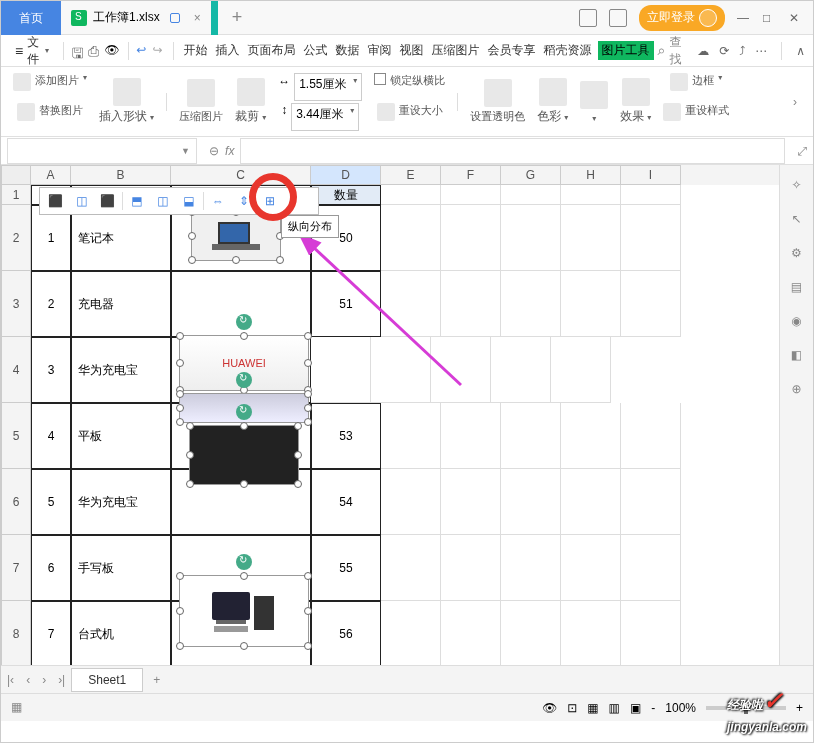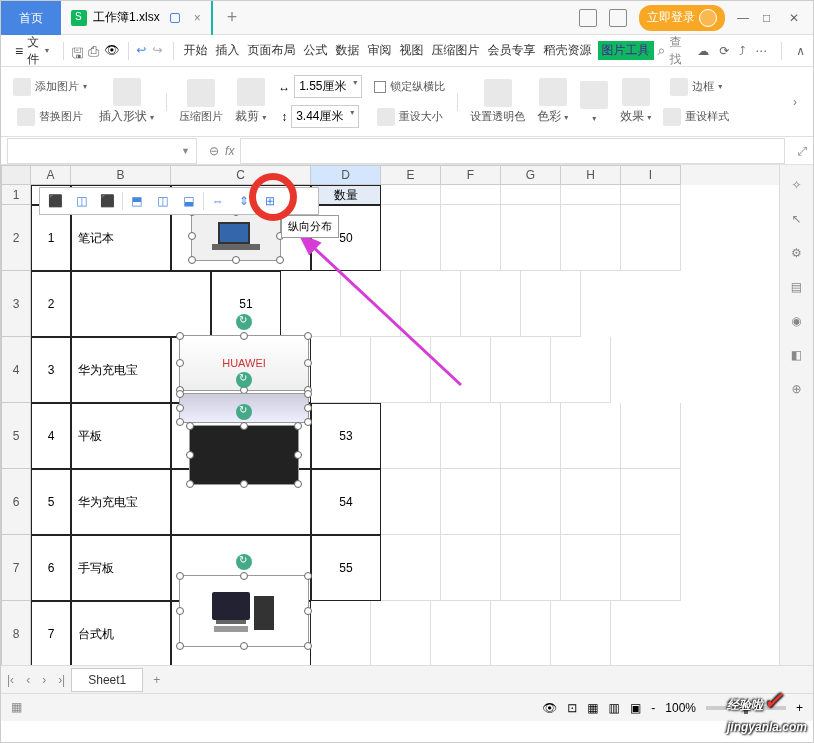--- a/index.html
+++ b/index.html
@@ -1,19 +1,19 @@
 <!DOCTYPE html>
 <html><head>
 <meta charset="utf-8">
 <style>
 *{box-sizing:border-box;margin:0;padding:0;font-family:"Microsoft YaHei",sans-serif;font-size:12px;}
 body{background:#fff;width:814px;height:743px;position:relative;overflow:hidden;border:1px solid #ccc;}
 .titlebar{height:34px;display:flex;align-items:center;background:#f8f8f8;border-bottom:1px solid #e0e0e0;}
 .home-tab{background:#4685e2;color:#fff;padding:0 18px;height:34px;line-height:34px;}
-.file-tab{display:flex;align-items:center;padding:0 10px;height:34px;border-right:2px solid #14b8a6;gap:6px;}
+.file-tab{display:flex;align-items:center;padding:0 10px;height:34px;border-right:7px solid #14b8a6;gap:6px;}
 .wps-icon{width:16px;height:16px;background:#0fb75f;border-radius:2px;display:inline-block;position:relative;}
 .wps-icon::after{content:"S";color:#fff;font-size:10px;position:absolute;left:4px;top:1px;}
 .tab-close{color:#888;margin-left:8px;}
 .tab-pin{width:10px;height:10px;border:1px solid #4685e2;border-radius:2px;margin-left:4px;}
 .new-tab{padding:0 14px;color:#888;font-size:18px;}
 .title-right{margin-left:auto;display:flex;align-items:center;gap:12px;padding-right:10px;}
 .tr-icon{width:18px;height:18px;border:1px solid #888;border-radius:2px;}
 .login-btn{background:#f9a825;color:#fff;padding:4px 8px;border-radius:12px;display:flex;align-items:center;gap:4px;}
 .login-avatar{width:18px;height:18px;background:#fff3;border-radius:50%;border:1px solid #fff;}
 .win-btn{width:14px;height:14px;color:#666;}
@@ -22,28 +22,28 @@
 .hamburger{display:inline-block;}
 .hamburger::before{content:"≡";font-size:14px;}
 .dd{font-size:8px;color:#666;}
 .mb-icon{width:16px;height:16px;display:inline-block;position:relative;}
 .arrow-back::before{content:"↩";color:#4685e2;}
 .arrow-fwd::before{content:"↪";color:#aaa;}
 .save-ic::before{content:"🖫";color:#666;font-size:14px;}
 .print-ic::before{content:"⎙";color:#666;font-size:14px;}
 .vbar{width:1px;height:18px;background:#ddd;margin:0 4px;}
 .menu-tab{padding:0 2px;color:#333;cursor:pointer;white-space:nowrap;}
-.menu-tab.active{background:#0fb75f;color:#4c1d95;padding:1px 4px;}
+.menu-tab.active{background:#0fb75f;color:#000000;padding:1px 4px;}
 .search-box{margin-left:auto;display:flex;align-items:center;gap:4px;color:#888;}
 .search-ic::before{content:"⌕";font-size:14px;}
 .mb-right{display:flex;align-items:center;gap:10px;color:#666;margin-left:8px;}
 .cloud-ic::before{content:"☁";}
 .ribbon{height:70px;display:flex;align-items:center;border-bottom:1px solid #e0e0e0;padding:4px 8px;gap:4px;}
 .rgroup{display:flex;flex-direction:column;align-items:center;gap:2px;padding:0 4px;}
-.rrow{display:flex;align-items:center;gap:4px;height:28px;}
+.rrow{display:flex;gap:4px;height:28px;}
 .ric{width:18px;height:18px;background:#e8e8e8;border-radius:2px;display:inline-block;}
 .rlabel{font-size:11px;color:#555;}
 .dim-select{border:1px solid #ccc;padding:2px 4px;width:68px;font-size:11px;background:#fff;display:flex;justify-content:space-between;}
 .chk{width:12px;height:12px;border:1px solid #888;}
 .ribbon-more{width:12px;color:#888;margin-left:auto;}
 .formula-bar{height:28px;display:flex;align-items:center;border-bottom:1px solid #e0e0e0;}
 .name-box{width:190px;height:26px;border:1px solid #ddd;margin:0 6px;padding:0 6px;display:flex;align-items:center;}
 .name-dd{margin-left:auto;color:#888;font-size:9px;}
 .fx-area{display:flex;align-items:center;gap:6px;color:#888;padding:0 6px;}
 .fx-cancel::before{content:"⊖";}
@@ -288,20 +288,21 @@
           <div class="cell w-d b ctr">50</div>
           <div class="cell w-rest"></div>
           <div class="cell w-rest"></div>
           <div class="cell w-rest"></div>
           <div class="cell w-rest"></div>
           <div class="cell w-rest"></div>
         </div>
       <div class="row">
           <div class="rh">3</div>
           <div class="cell w-a b ctr">2</div>
+          <div class="cell w-b b">充电器</div>
           <div class="cell w-c b"></div>
           <div class="cell w-d b ctr">51</div>
           <div class="cell w-rest"></div>
           <div class="cell w-rest"></div>
           <div class="cell w-rest"></div>
           <div class="cell w-rest"></div>
           <div class="cell w-rest"></div>
         </div>
       <div class="row">
           <div class="rh">4</div>
@@ -348,20 +349,21 @@
           <div class="cell w-rest"></div>
           <div class="cell w-rest"></div>
           <div class="cell w-rest"></div>
           <div class="cell w-rest"></div>
         </div>
       <div class="row">
           <div class="rh">8</div>
           <div class="cell w-a b ctr">7</div>
           <div class="cell w-b b">台式机</div>
           <div class="cell w-c b"></div>
+          <div class="cell w-d b ctr">56</div>
           <div class="cell w-rest"></div>
           <div class="cell w-rest"></div>
           <div class="cell w-rest"></div>
           <div class="cell w-rest"></div>
           <div class="cell w-rest"></div>
         </div>
     </div>
 
     <div class="align-toolbar">
       <span class="at-btn">⬛</span>

